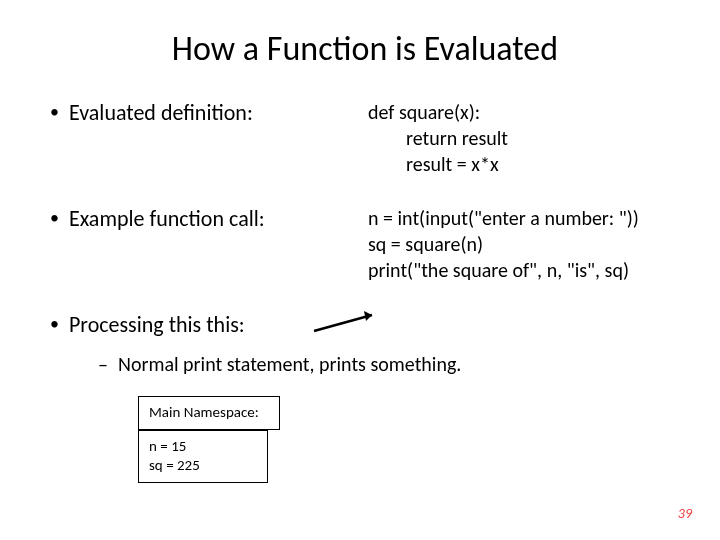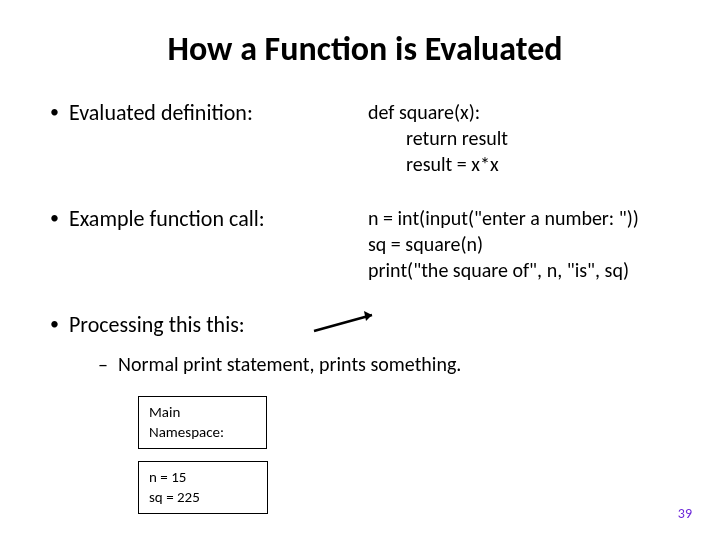--- a/index.html
+++ b/index.html
@@ -1,31 +1,31 @@
 <!DOCTYPE html>
 <html><head>
 <meta charset="utf-8">
 <style>
   * { margin: 0; padding: 0; box-sizing: border-box; }
   html, body { width: 720px; height: 540px; background: #fff; font-family: Calibri, Arial, sans-serif; color: #000; overflow: hidden; }
   .slide { position: relative; width: 720px; height: 540px; padding: 20px 40px 20px 50px; }
-  .title { font-size: 34px; font-weight: 700; text-align: center; margin-top: 8px; margin-bottom: 30px; }
+  .title { font-size: 34px; font-weight: 400; text-align: center; margin-top: 8px; margin-bottom: 30px; }
   .row { display: flex; align-items: flex-start; margin-bottom: 28px; }
   .left { width: 290px; flex: 0 0 290px; }
   .right { flex: 1; font-size: 20px; line-height: 1.3; margin-left: 28px; }
   .bullet { font-size: 22px; display: flex; align-items: flex-start; }
   .bullet .dot { color: #000; font-size: 18px; margin-right: 10px; line-height: 1.5; }
   .code-indent { padding-left: 38px; }
   .row3 { display: flex; align-items: center; position: relative; margin-bottom: 14px; }
   .sub-bullet { margin-left: 48px; font-size: 20px; display: flex; align-items: flex-start; margin-top: 6px; margin-bottom: 20px; }
   .sub-bullet .dash { margin-right: 10px; }
   .box { border: 1px solid #000; padding: 6px 10px; font-size: 15px; margin-left: 88px; line-height: 1.3; }
-  .box1 { width: 129px; margin-bottom: 12px; }
+  .box1 { width: 142px; margin-bottom: 0; }
   .box2 { width: 130px; }
-  .page-num { position: absolute; right: 28px; bottom: 18px; font-size: 14px; color: #6d28d9; }
+  .page-num { position: absolute; right: 28px; bottom: 18px; font-size: 14px; color: #ef4444; font-style: italic; }
   .arrow-wrap { position: absolute; left: 260px; top: -4px; width: 78px; height: 30px; }
   .arrow-wrap svg { width: 78px; height: 30px; }
 </style>
 </head>
 <body>
 
 <div class="slide">
 
   <h1 class="title">How a Function is Evaluated</h1>
 

